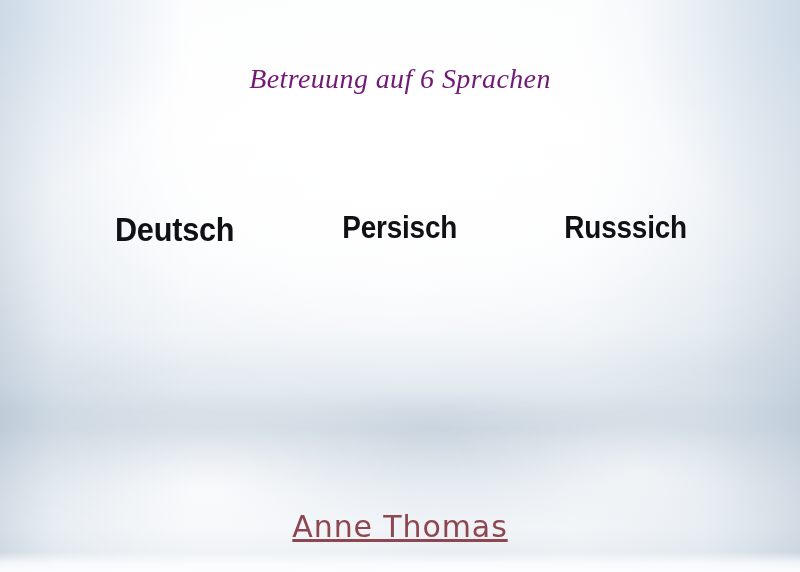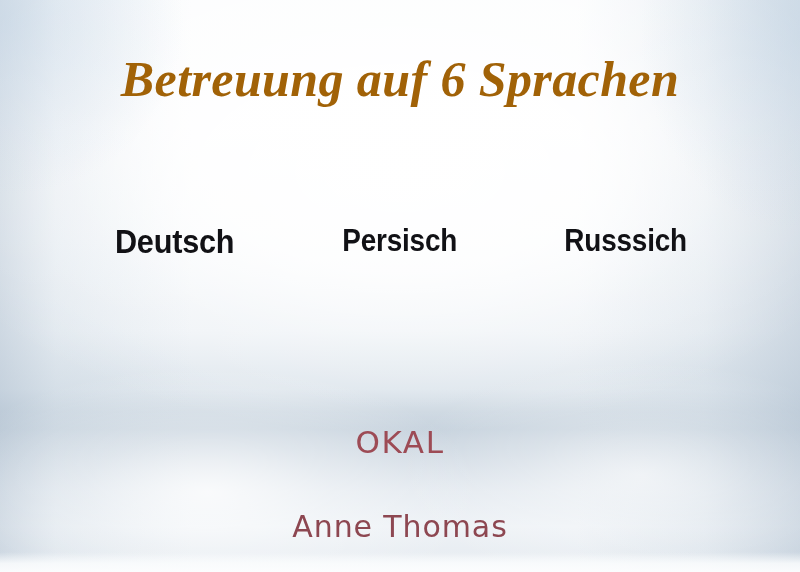--- a/index.html
+++ b/index.html
@@ -108,39 +108,39 @@
     position: absolute;
     top: 54px;
     left: 0;
     right: 0;
     text-align: center;
   }
 
   .title-line {
     font-family: "Liberation Serif", "DejaVu Serif", serif;
     font-style: italic;
-    font-weight: bold;
-    font-size: 50px;
+    font-weight: normal;
+    font-size: 28px;
     line-height: 50px;
-    color: #a16207;
+    color: #701a75;
     letter-spacing: 0.4px;
     white-space: pre;
   }
 
   
   .lang-grid {
     position: absolute;
     top: 210px;
     left: 62px;
     right: 62px;
   }
 
   .lang-row {
     display: flex;
-    align-items: center;
+    align-items: flex-start;
     width: 100%;
   }
 
   .lang-row.row-1 { height: 62px; }
   .lang-row.row-2 { height: 62px; }
 
   .lang-cell {
     flex: 1 1 0;
     text-align: center;
     color: #111115;
@@ -178,20 +178,21 @@
     position: absolute;
     top: 509px;
     left: 0;
     right: 0;
     text-align: center;
     font-family: "DejaVu Sans", "Liberation Sans", sans-serif;
     font-weight: normal;
     font-size: 30px;
     letter-spacing: 0.9px;
     color: #8d4751;
+    text-decoration: underline;
   }
 </style>
 </head>
 <body>
 
 <div id="poster">
 
   <div class="bg-layer bg-base"></div>
   <div class="bg-layer bg-sides"></div>
   <div class="bg-layer bg-glow"></div>
@@ -210,18 +211,17 @@
 
       <div class="lang-row row-1">
         <div class="lang-cell col-1 size-lg">Deutsch</div>
         <div class="lang-cell col-2 size-md">Persisch</div>
         <div class="lang-cell col-3 size-md">Russsich</div>
       </div>
 
 
     </div>
 
-    <div class="brand">OKAL</div>
 
     <div class="signature">Anne Thomas</div>
 
   </div>
 </div>
 
 </body></html>

